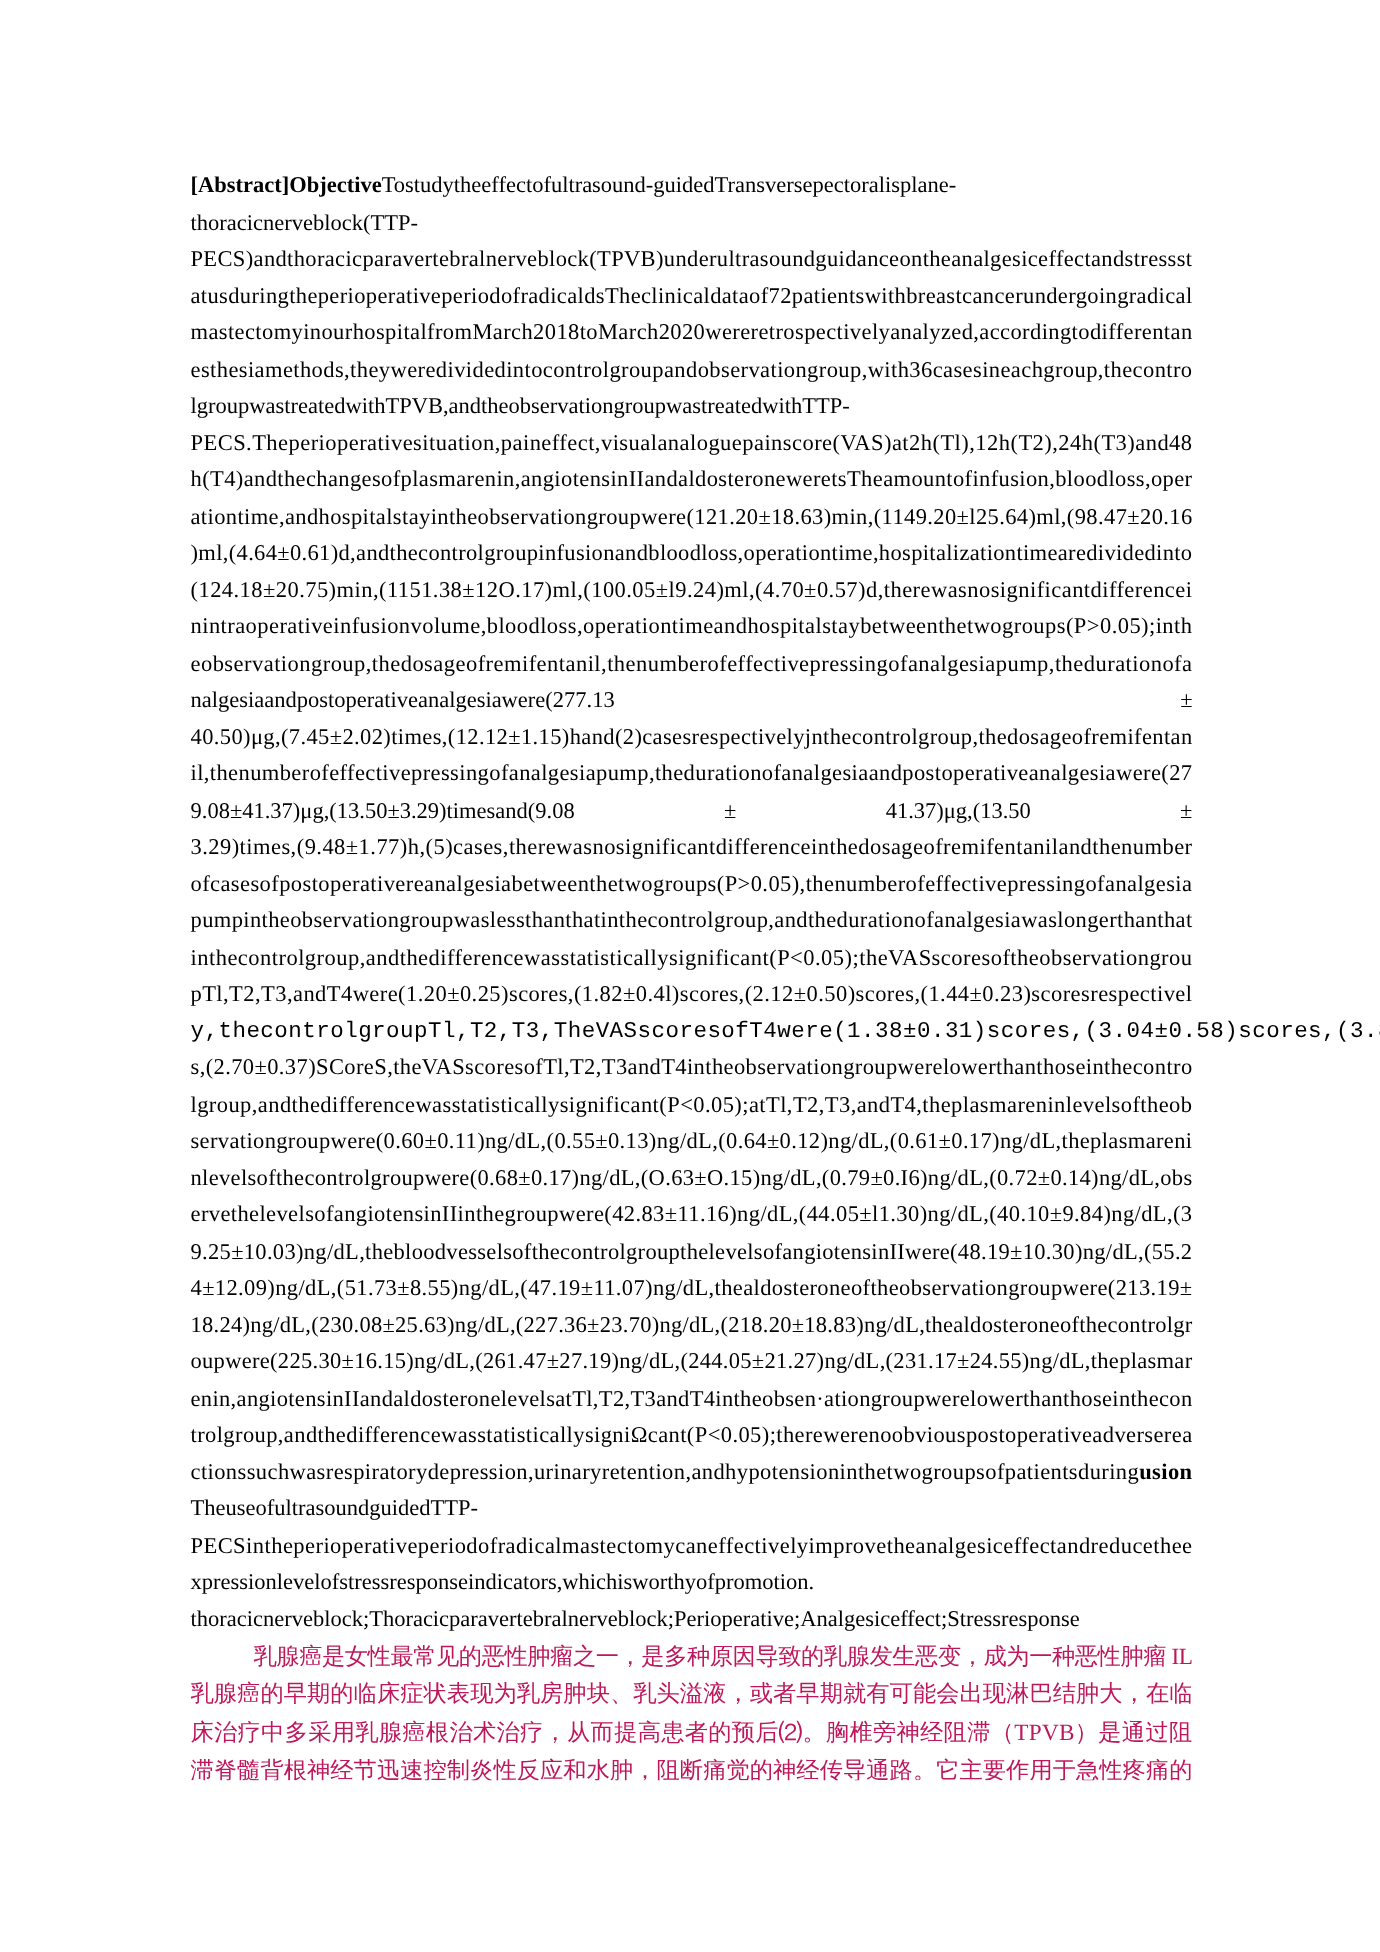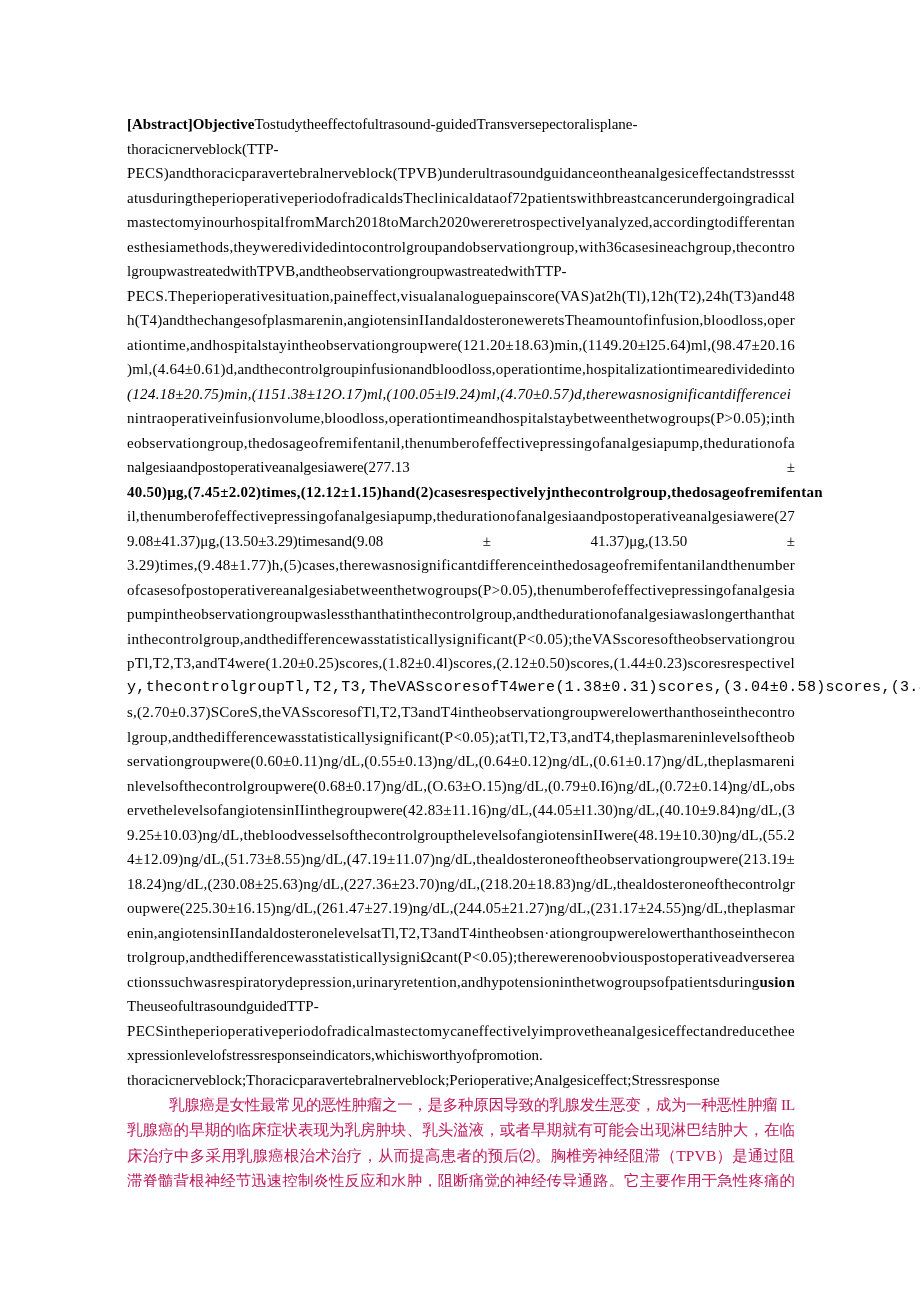--- a/index.html
+++ b/index.html
@@ -21,28 +21,28 @@
         <div class="eline"><span><span>thoracicnerveblock(TTP-</span></span></div>
         <div class="eline" style="letter-spacing: 0.237px;"><span><span>PECS)andthoracicparavertebralnerveblock(TPVB)underultrasoundguidanceontheanalgesiceffectandstressst</span></span></div>
         <div class="eline" style="letter-spacing: 0.245px;"><span><span>atusduringtheperioperativeperiodofradicaldsTheclinicaldataof72patientswithbreastcancerundergoingradical</span></span></div>
         <div class="eline" style="letter-spacing: 0.264px;"><span><span>mastectomyinourhospitalfromMarch2018toMarch2020wereretrospectivelyanalyzed,accordingtodifferentan</span></span></div>
         <div class="eline" style="letter-spacing: 0.272px;"><span><span>esthesiamethods,theyweredividedintocontrolgroupandobservationgroup,with36casesineachgroup,thecontro</span></span></div>
         <div class="eline"><span><span>lgroupwastreatedwithTPVB,andtheobservationgroupwastreatedwithTTP-</span></span></div>
         <div class="eline" style="letter-spacing: 0.303px;"><span><span>PECS.Theperioperativesituation,paineffect,visualanaloguepainscore(VAS)at2h(Tl),12h(T2),24h(T3)and48</span></span></div>
         <div class="eline" style="letter-spacing: 0.255px;"><span><span>h(T4)andthechangesofplasmarenin,angiotensinIIandaldosteroneweretsTheamountofinfusion,bloodloss,oper</span></span></div>
         <div class="eline" style="letter-spacing: 0.255px;"><span><span>ationtime,andhospitalstayintheobservationgroupwere(121.20±18.63)min,(1149.20±l25.64)ml,(98.47±20.16</span></span></div>
         <div class="eline" style="letter-spacing: 0.225px;"><span><span>)ml,(4.64±0.61)d,andthecontrolgroupinfusionandbloodloss,operationtime,hospitalizationtimearedividedinto</span></span></div>
-        <div class="eline" style="letter-spacing: 0.296px; font-style: italic;"><span><span>(124.18±20.75)min,(1151.38±12O.17)ml,(100.05±l9.24)ml,(4.70±0.57)d,therewasnosignificantdifferencei</span></span></div>
+        <div class="eline" style="letter-spacing: 0.296px;"><span><span>(124.18±20.75)min,(1151.38±12O.17)ml,(100.05±l9.24)ml,(4.70±0.57)d,therewasnosignificantdifferencei</span></span></div>
         <div class="eline" style="letter-spacing: 0.292px;"><span><span>nintraoperativeinfusionvolume,bloodloss,operationtimeandhospitalstaybetweenthetwogroups(P&gt;0.05);inth</span></span></div>
         <div class="eline" style="letter-spacing: 0.306px;"><span><span>eobservationgroup,thedosageofremifentanil,thenumberofeffectivepressingofanalgesiapump,thedurationofa</span></span></div>
         <div class="eline spread">
           <span>nalgesiaandpostoperativeanalgesiawere(277.13</span>
           <span>±</span>
         </div>
-        <div class="eline" style="letter-spacing: 0.251px; font-weight: bold;"><span><span>40.50)μg,(7.45±2.02)times,(12.12±1.15)hand(2)casesrespectivelyjnthecontrolgroup,thedosageofremifentan</span></span></div>
+        <div class="eline" style="letter-spacing: 0.251px;"><span><span>40.50)μg,(7.45±2.02)times,(12.12±1.15)hand(2)casesrespectivelyjnthecontrolgroup,thedosageofremifentan</span></span></div>
         <div class="eline" style="letter-spacing: 0.266px;"><span><span>il,thenumberofeffectivepressingofanalgesiapump,thedurationofanalgesiaandpostoperativeanalgesiawere(27</span></span></div>
         <div class="eline spread">
           <span>9.08±41.37)μg,(13.50±3.29)timesand(9.08</span>
           <span>±</span>
           <span>41.37)μg,(13.50</span>
           <span>±</span>
         </div>
         <div class="eline" style="letter-spacing: 0.3px;"><span><span>3.29)times,(9.48±1.77)h,(5)cases,therewasnosignificantdifferenceinthedosageofremifentanilandthenumber</span></span></div>
         <div class="eline" style="letter-spacing: 0.275px;"><span><span>ofcasesofpostoperativereanalgesiabetweenthetwogroups(P&gt;0.05),thenumberofeffectivepressingofanalgesia</span></span></div>
         <div class="eline" style="letter-spacing: 0.253px;"><span><span>pumpintheobservationgroupwaslessthanthatinthecontrolgroup,andthedurationofanalgesiawaslongerthanthat</span></span></div>

